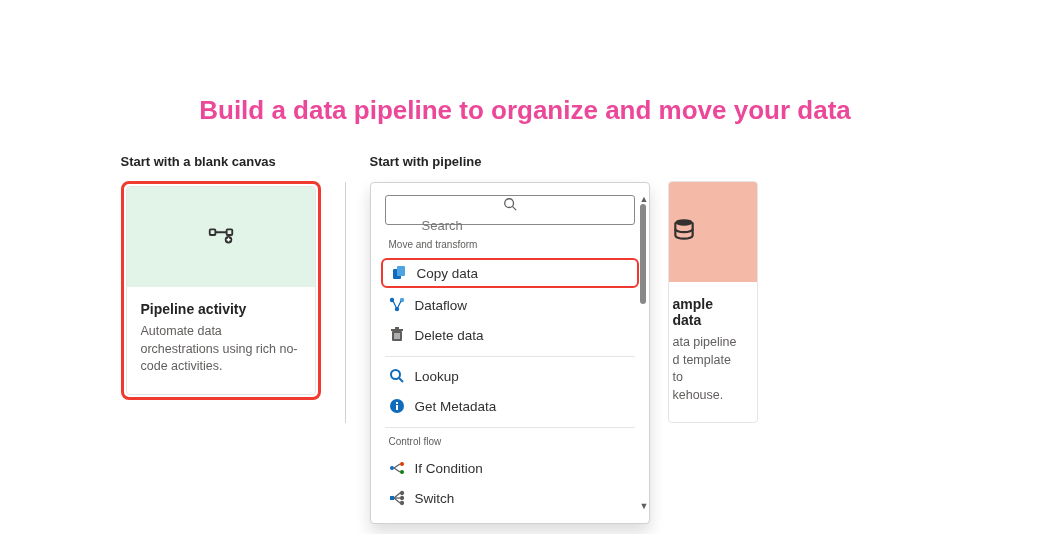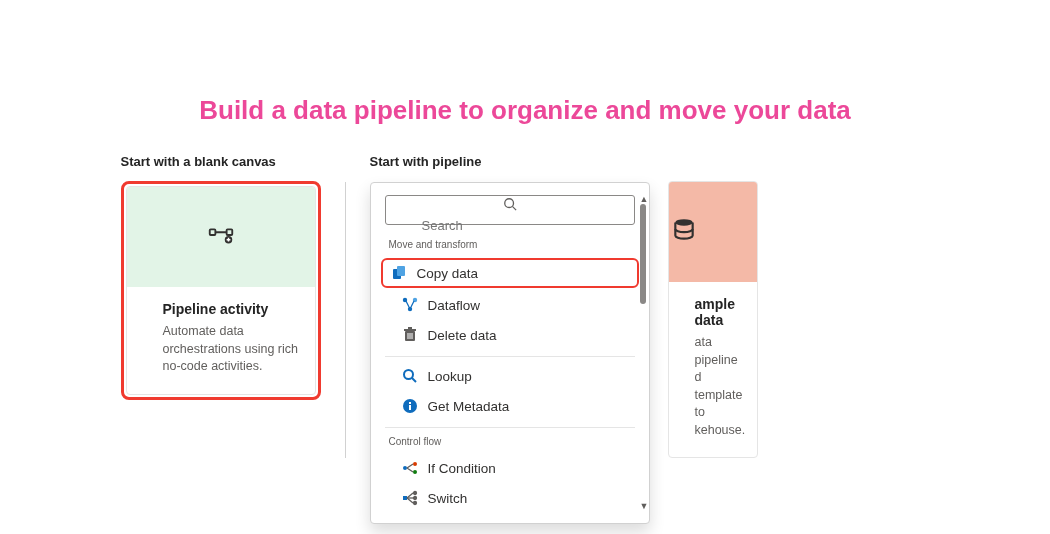--- a/index.html
+++ b/index.html
@@ -59,21 +59,20 @@
     .card-top {
       height: 100px;
       display: flex;
       align-items: center;
       justify-content: center;
     }
     .card-top.green { background: #e2f4e7; }
     .card-top.salmon { background: #f4b9a7; }
     .card-body {
       padding: 14px 14px 18px 14px;
-      margin-left: 22px;
     }
     .card-title {
       font-size: 14px;
       font-weight: 600;
       margin-bottom: 6px;
       color: #242424;
     }
     .card-desc {
       font-size: 12.5px;
       line-height: 1.4;
@@ -136,21 +135,20 @@
       margin: 6px 14px 4px 14px;
     }
     .menu-item {
       display: flex;
       align-items: center;
       gap: 10px;
       padding: 7px 18px;
       font-size: 13.5px;
       color: #323130;
       cursor: pointer;
-      margin-left: 13px;
     }
     .menu-item-highlight {
       border: 2.5px solid #f03a2f;
       border-radius: 6px;
       margin: 2px 10px;
       padding: 5px 8px;
     }
     .menu-icon {
       width: 16px;
       height: 16px;

